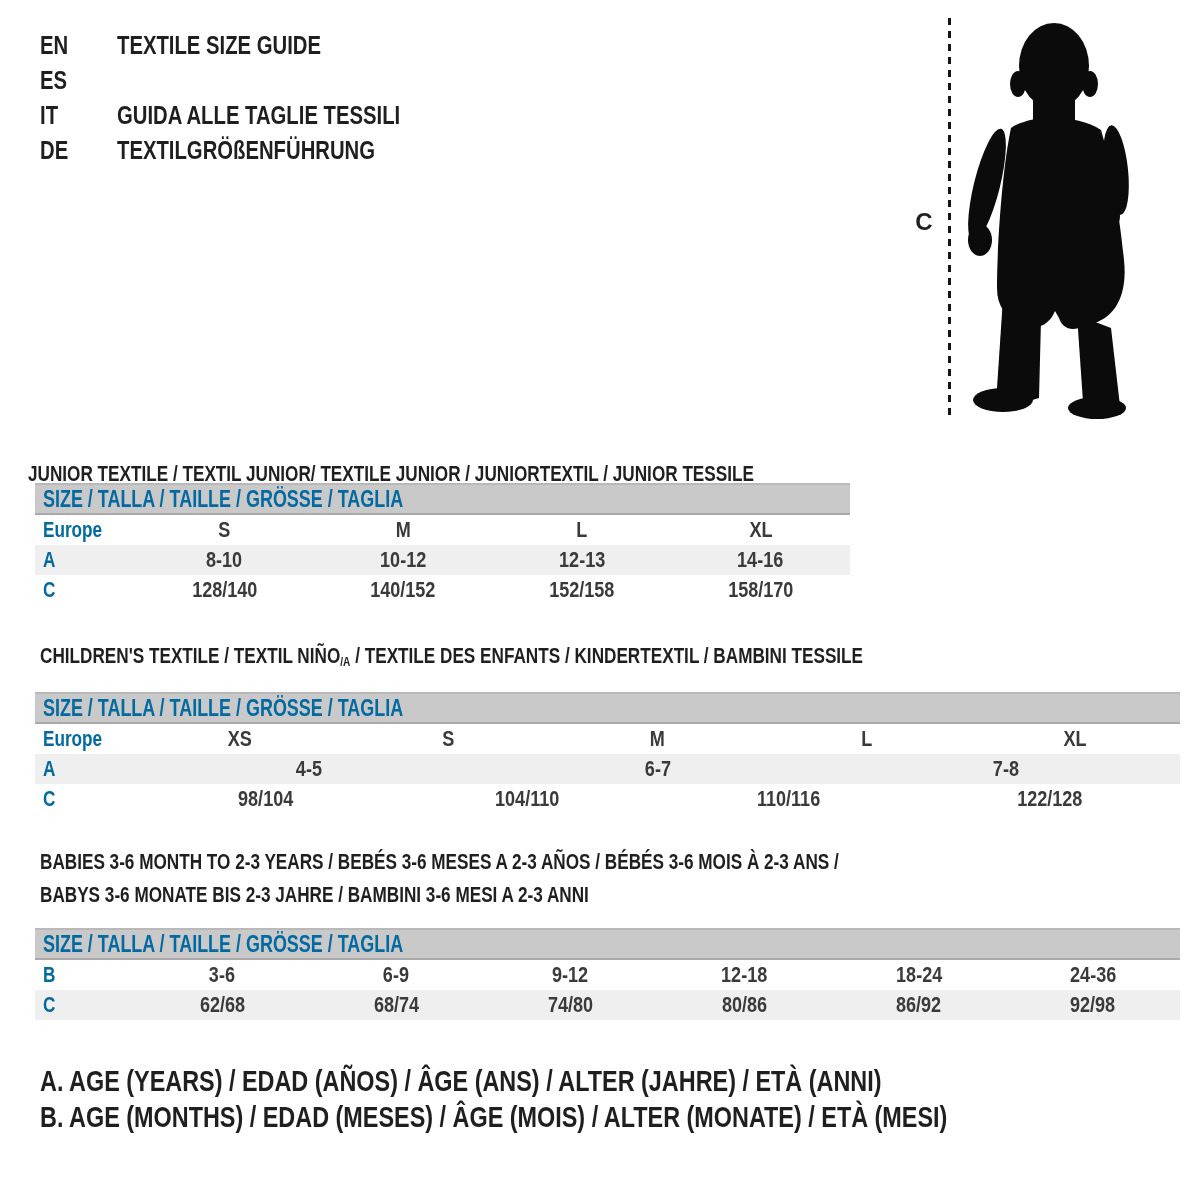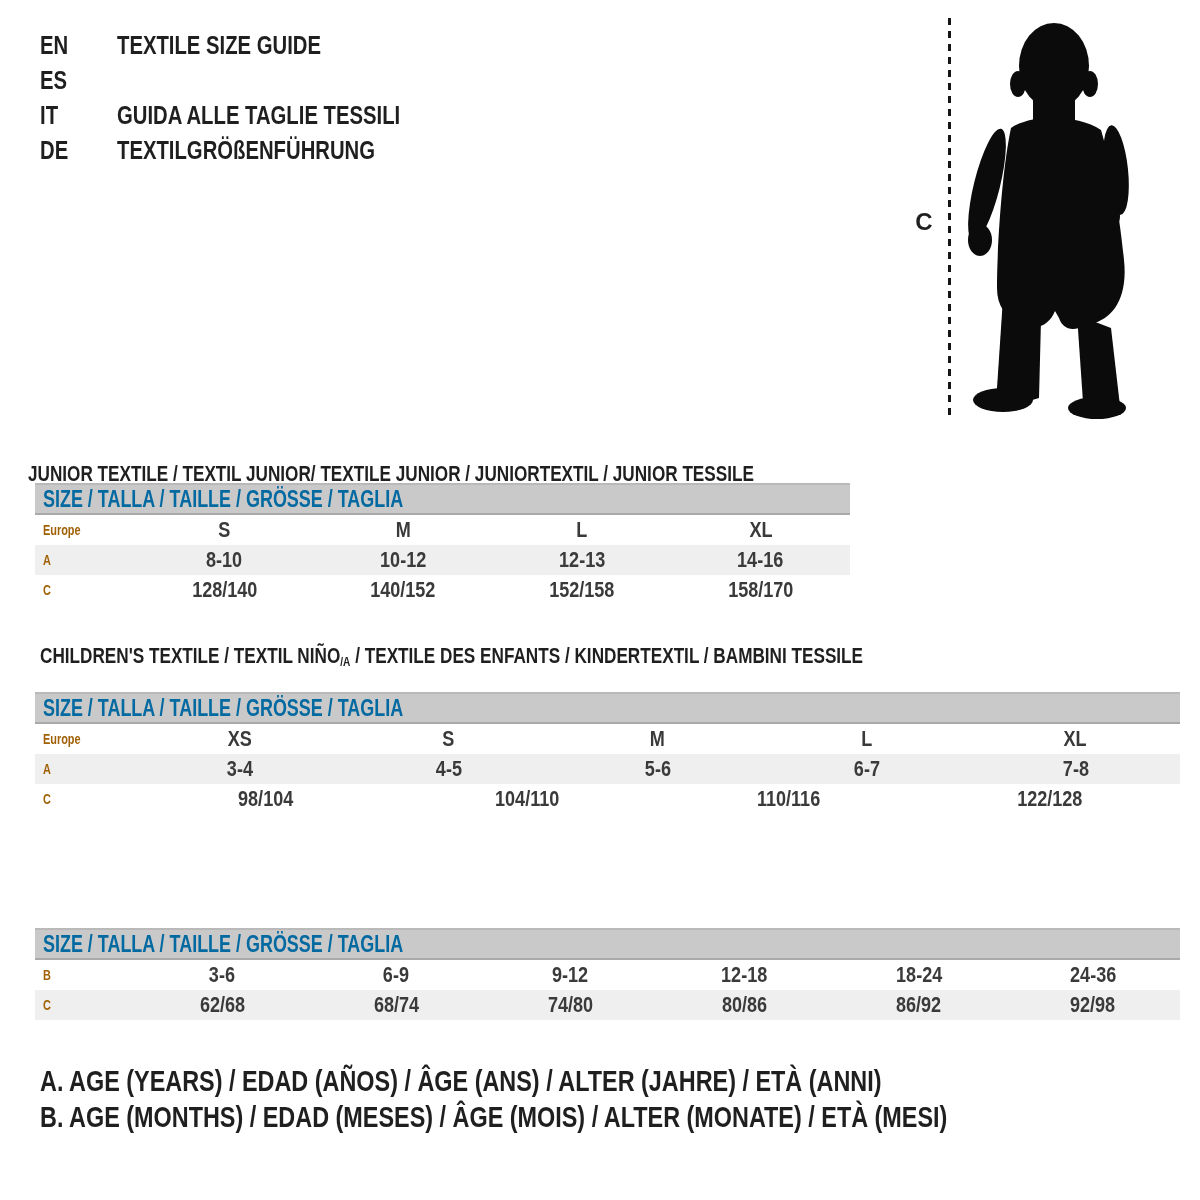--- a/index.html
+++ b/index.html
@@ -47,21 +47,21 @@
   .table{position:absolute;}
   .thead{
     height:32px;line-height:28px;box-sizing:border-box;
     background:var(--table-header-bg);
     border-top:2px solid #b9b9b9;
     border-bottom:2px solid var(--table-header-border);
     padding-left:8px;font-size:23px;color:#0369a1;
   }
   .trow{display:flex;height:30px;line-height:30px;}
   .trow.alt{background:var(--row-alt-bg);}
-  .cell-label{width:100px;flex:0 0 100px;padding-left:8px;box-sizing:border-box;font-size:14px;color:#a16207;}
+  .cell-label{width:100px;flex:0 0 100px;padding-left:8px;box-sizing:border-box;font-size:22px;color:#0369a1;}
   .cell-value{flex:1;text-align:center;font-size:22px;color:var(--table-text);}
 
   
   .legend-block{position:absolute;left:40px;top:1063px;}
   .legend-line{line-height:35.5px;font-size:30px;white-space:nowrap;}
 </style>
 </head>
 <body>
 
 <div class="canvas">
@@ -153,35 +153,37 @@
     <div class="trow">
       <span class="cell-label"><span class="cx">Europe</span></span>
       <span class="cell-value"><span class="cxc">XS</span></span>
       <span class="cell-value"><span class="cxc">S</span></span>
       <span class="cell-value"><span class="cxc">M</span></span>
       <span class="cell-value"><span class="cxc">L</span></span>
       <span class="cell-value"><span class="cxc">XL</span></span>
     </div>
     <div class="trow alt">
       <span class="cell-label"><span class="cx">A</span></span>
-      <span class="cell-value"><span class="cxc">3-4</span></span>
       <span class="cell-value"><span class="cxc">4-5</span></span>
-      <span class="cell-value"><span class="cxc">5-6</span></span>
       <span class="cell-value"><span class="cxc">6-7</span></span>
       <span class="cell-value"><span class="cxc">7-8</span></span>
     </div>
     <div class="trow">
       <span class="cell-label"><span class="cx">C</span></span>
       <span class="cell-value"><span class="cxc">98/104</span></span>
       <span class="cell-value"><span class="cxc">104/110</span></span>
       <span class="cell-value"><span class="cxc">110/116</span></span>
       <span class="cell-value"><span class="cxc">122/128</span></span>
     </div>
   </div>
 
+  <div class="title title-2line" style="left:40px;top:845px;">
+    <div><span class="cx">BABIES 3-6 MONTH TO 2-3 YEARS / BEBÉS 3-6 MESES A 2-3 AÑOS / BÉBÉS 3-6 MOIS À 2-3 ANS /</span></div>
+    <div><span class="cx">BABYS 3-6 MONATE BIS 2-3 JAHRE / BAMBINI 3-6 MESI A 2-3 ANNI</span></div>
+  </div>
   <div class="table" style="left:35px;top:928px;width:1145px;">
     <div class="thead"><span class="cx">SIZE / TALLA / TAILLE / GRÖSSE / TAGLIA</span></div>
     <div class="trow">
       <span class="cell-label"><span class="cx">B</span></span>
       <span class="cell-value"><span class="cxc">3-6</span></span>
       <span class="cell-value"><span class="cxc">6-9</span></span>
       <span class="cell-value"><span class="cxc">9-12</span></span>
       <span class="cell-value"><span class="cxc">12-18</span></span>
       <span class="cell-value"><span class="cxc">18-24</span></span>
       <span class="cell-value"><span class="cxc">24-36</span></span>

